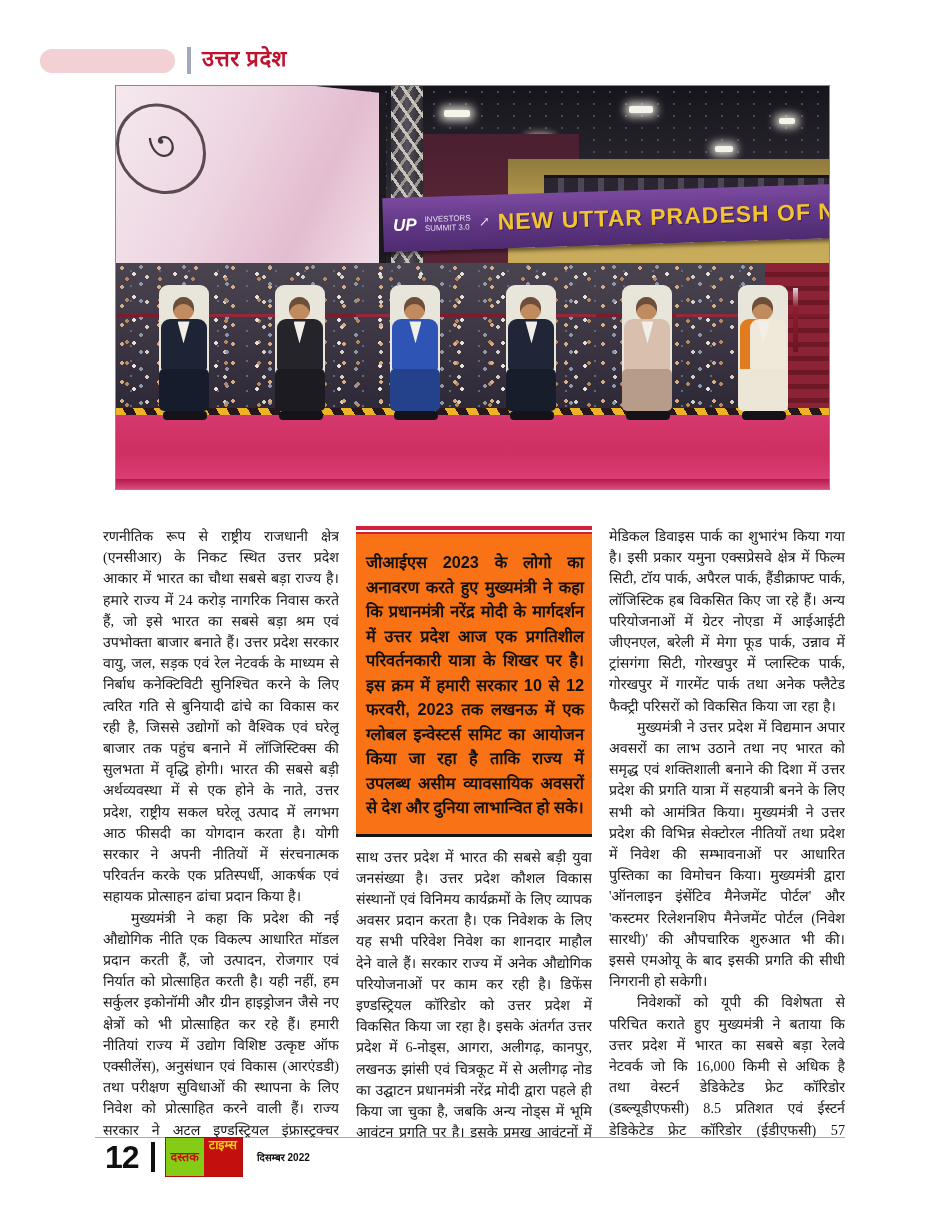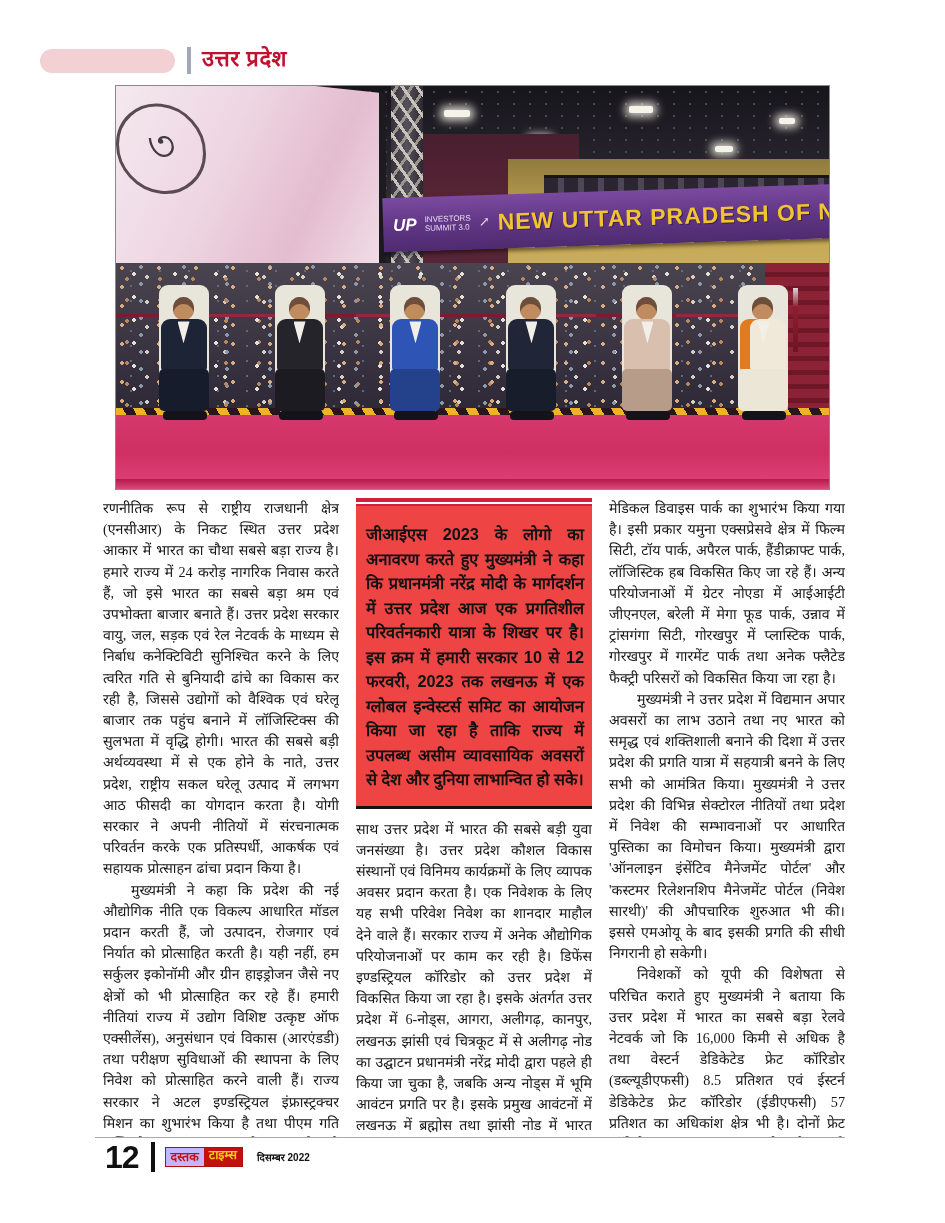--- a/index.html
+++ b/index.html
@@ -139,48 +139,48 @@
   .fig .torso { position: absolute; left: 16px; top: 40px; width: 46px; height: 52px; border-radius: 9px 9px 4px 4px; }
   .fig .shirt { position: absolute; left: 33px; top: 42px; width: 12px; height: 22px; background: #f2efe8; clip-path: polygon(0 0, 100% 0, 50% 100%); }
   .fig .legs  { position: absolute; left: 14px; top: 90px; width: 50px; height: 42px; border-radius: 5px; }
   .fig .shoes { position: absolute; left: 18px; top: 132px; width: 44px; height: 9px; background: #15131a; border-radius: 4px; }
 
   
   .cols {
     position: absolute; left: 103px; top: 498px; width: 742px; height: 640px;
     display: flex; gap: 17px;
   }
-  .col { flex: 1 1 0; overflow: hidden; text-align: justify; }
+  .col { flex: 1 1 0; overflow: hidden; text-align: justify; margin-top: 28px; }
   .col p {
     font-size: 14.2px; line-height: 21.2px; color: #171717;
     word-spacing: 1px;
   }
   .col p.indent { text-indent: 28px; }
 
-  .qbox { background: #ef4444; margin-bottom: 10px; }
+  .qbox { background: #f97316; margin-bottom: 10px; }
   .qbox .redline-a { height: 4px; background: #d21f3c; }
   .qbox .redline-gap { height: 2px; background: #ffffff; }
   .qbox .redline-b { height: 2px; background: #d21f3c; }
   .qbox .qtext {
     padding: 16px 8px 14px 10px;
     font-family: "Liberation Sans", "DejaVu Sans", sans-serif;
     font-weight: bold; font-size: 16.3px; line-height: 24.5px; color: #121212;
   }
   .qbox .blackline { height: 3px; background: #141414; }
 
   
   .foot-rule { position: absolute; left: 95px; top: 1137px; width: 750px; height: 1px; background: #a8a8a8; }
   .footer { position: absolute; left: 105px; top: 1140px; height: 34px; display: flex; align-items: center; }
   .foot-page {
     font-family: "Liberation Sans", "DejaVu Sans", sans-serif;
     font-size: 32px; font-weight: bold; color: #101010; letter-spacing: -1px;
   }
   .foot-bar { width: 4px; height: 30px; background: #101010; margin: 0 10px 0 12px; }
   .foot-logo { display: inline-flex; font-family: "Liberation Sans", "DejaVu Sans", sans-serif; font-weight: bold; font-size: 12.5px; line-height: 1; border: 1px solid #b00d0d; }
-  .foot-logo .lg1 { background: #c4b5fd; color: #c40f0f; padding: 3px 5px; }
+  .foot-logo .lg1 { background: #84cc16; color: #c40f0f; padding: 13px 5px; }
   .foot-logo .lg2 { background: #c40f0f; color: #f6c91c; padding: 1px 5px; }
   .foot-date {
     margin-left: 14px; font-family: "Liberation Sans", "DejaVu Sans", sans-serif;
     font-weight: bold; font-size: 10px; color: #101010;
   }
 </style>
 </head>
 <body>
 
 <div class="page">

